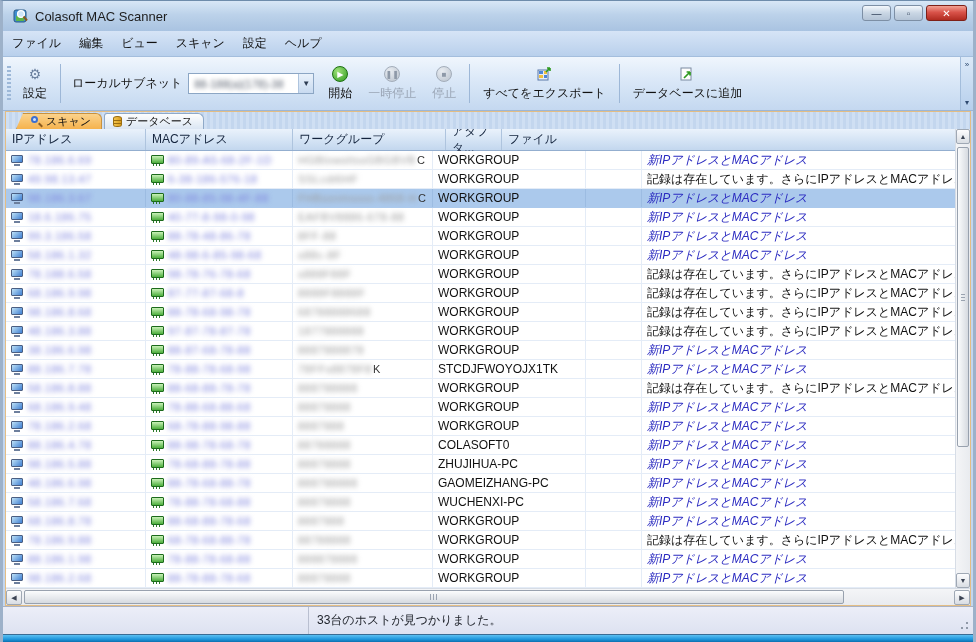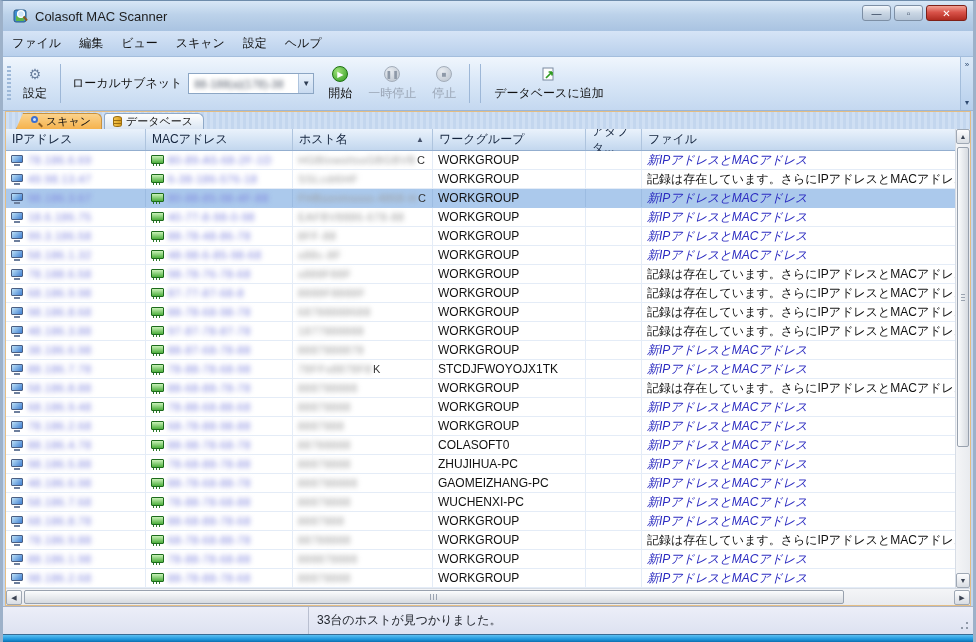--- a/index.html
+++ b/index.html
@@ -197,20 +197,33 @@
         </span>
       <span>一時停止</span>
     </div>
     <div class="tbtn disabled">
       <span class="ticon">
           <span class="circle-ic gray-c">■</span>
         </span>
       <span>停止</span>
     </div>
     <span class="tsep"></span>
+    <div class="tbtn">
+      <span class="ticon">
+        <svg width="16" height="16" viewBox="0 0 16 16">
+          <rect x="1" y="4" width="10" height="10" fill="#e8eef6" stroke="#5a79a8"></rect>
+          <rect x="2" y="5" width="4" height="3" fill="#4f86d8"></rect>
+            <rect x="7" y="5" width="3" height="3" fill="#f0c040"></rect>
+          <rect x="2" y="9" width="4" height="3" fill="#f0c040"></rect>
+            <rect x="7" y="9" width="3" height="3" fill="#4f86d8"></rect>
+          <path d="M9 6 L13 2 M13 2 h-3 M13 2 v3" stroke="#2f9a1f" stroke-width="1.6" fill="none"></path>
+        </svg>
+      </span>
+      <span>すべてをエクスポート</span>
+    </div>
     <span class="tsep"></span>
     <div class="tbtn">
       <span class="ticon">
         <svg width="16" height="16" viewBox="0 0 16 16">
           <rect x="2" y="2" width="10" height="12" fill="#fdfdfd" stroke="#7b8aa0"></rect>
           <path d="M5 12 L11 6 M11 6 h-3.4 M11 6 v3.4" stroke="#2f9a1f" stroke-width="1.7" fill="none"></path>
         </svg>
       </span>
       <span>データベースに追加</span>
     </div>
@@ -237,24 +250,20 @@
 
     <div class="gridwrap">
       <div class="gridleft">
         <div class="thead">
           <div class="th c-ip">
               <span>IPアドレス</span>
             </div>
           <div class="th c-mac">
               <span>MACアドレス</span>
             </div>
-          <div class="th c-host">
-              <span>ホスト名</span>
-            <span class="sort-arrow">▲</span>
-            </div>
           <div class="th c-wg">
               <span>ワークグループ</span>
             </div>
           <div class="th c-ad">
               <span>アダプタ...</span>
             </div>
           <div class="th c-res">
               <span>ファイル</span>
             </div>
         </div>

